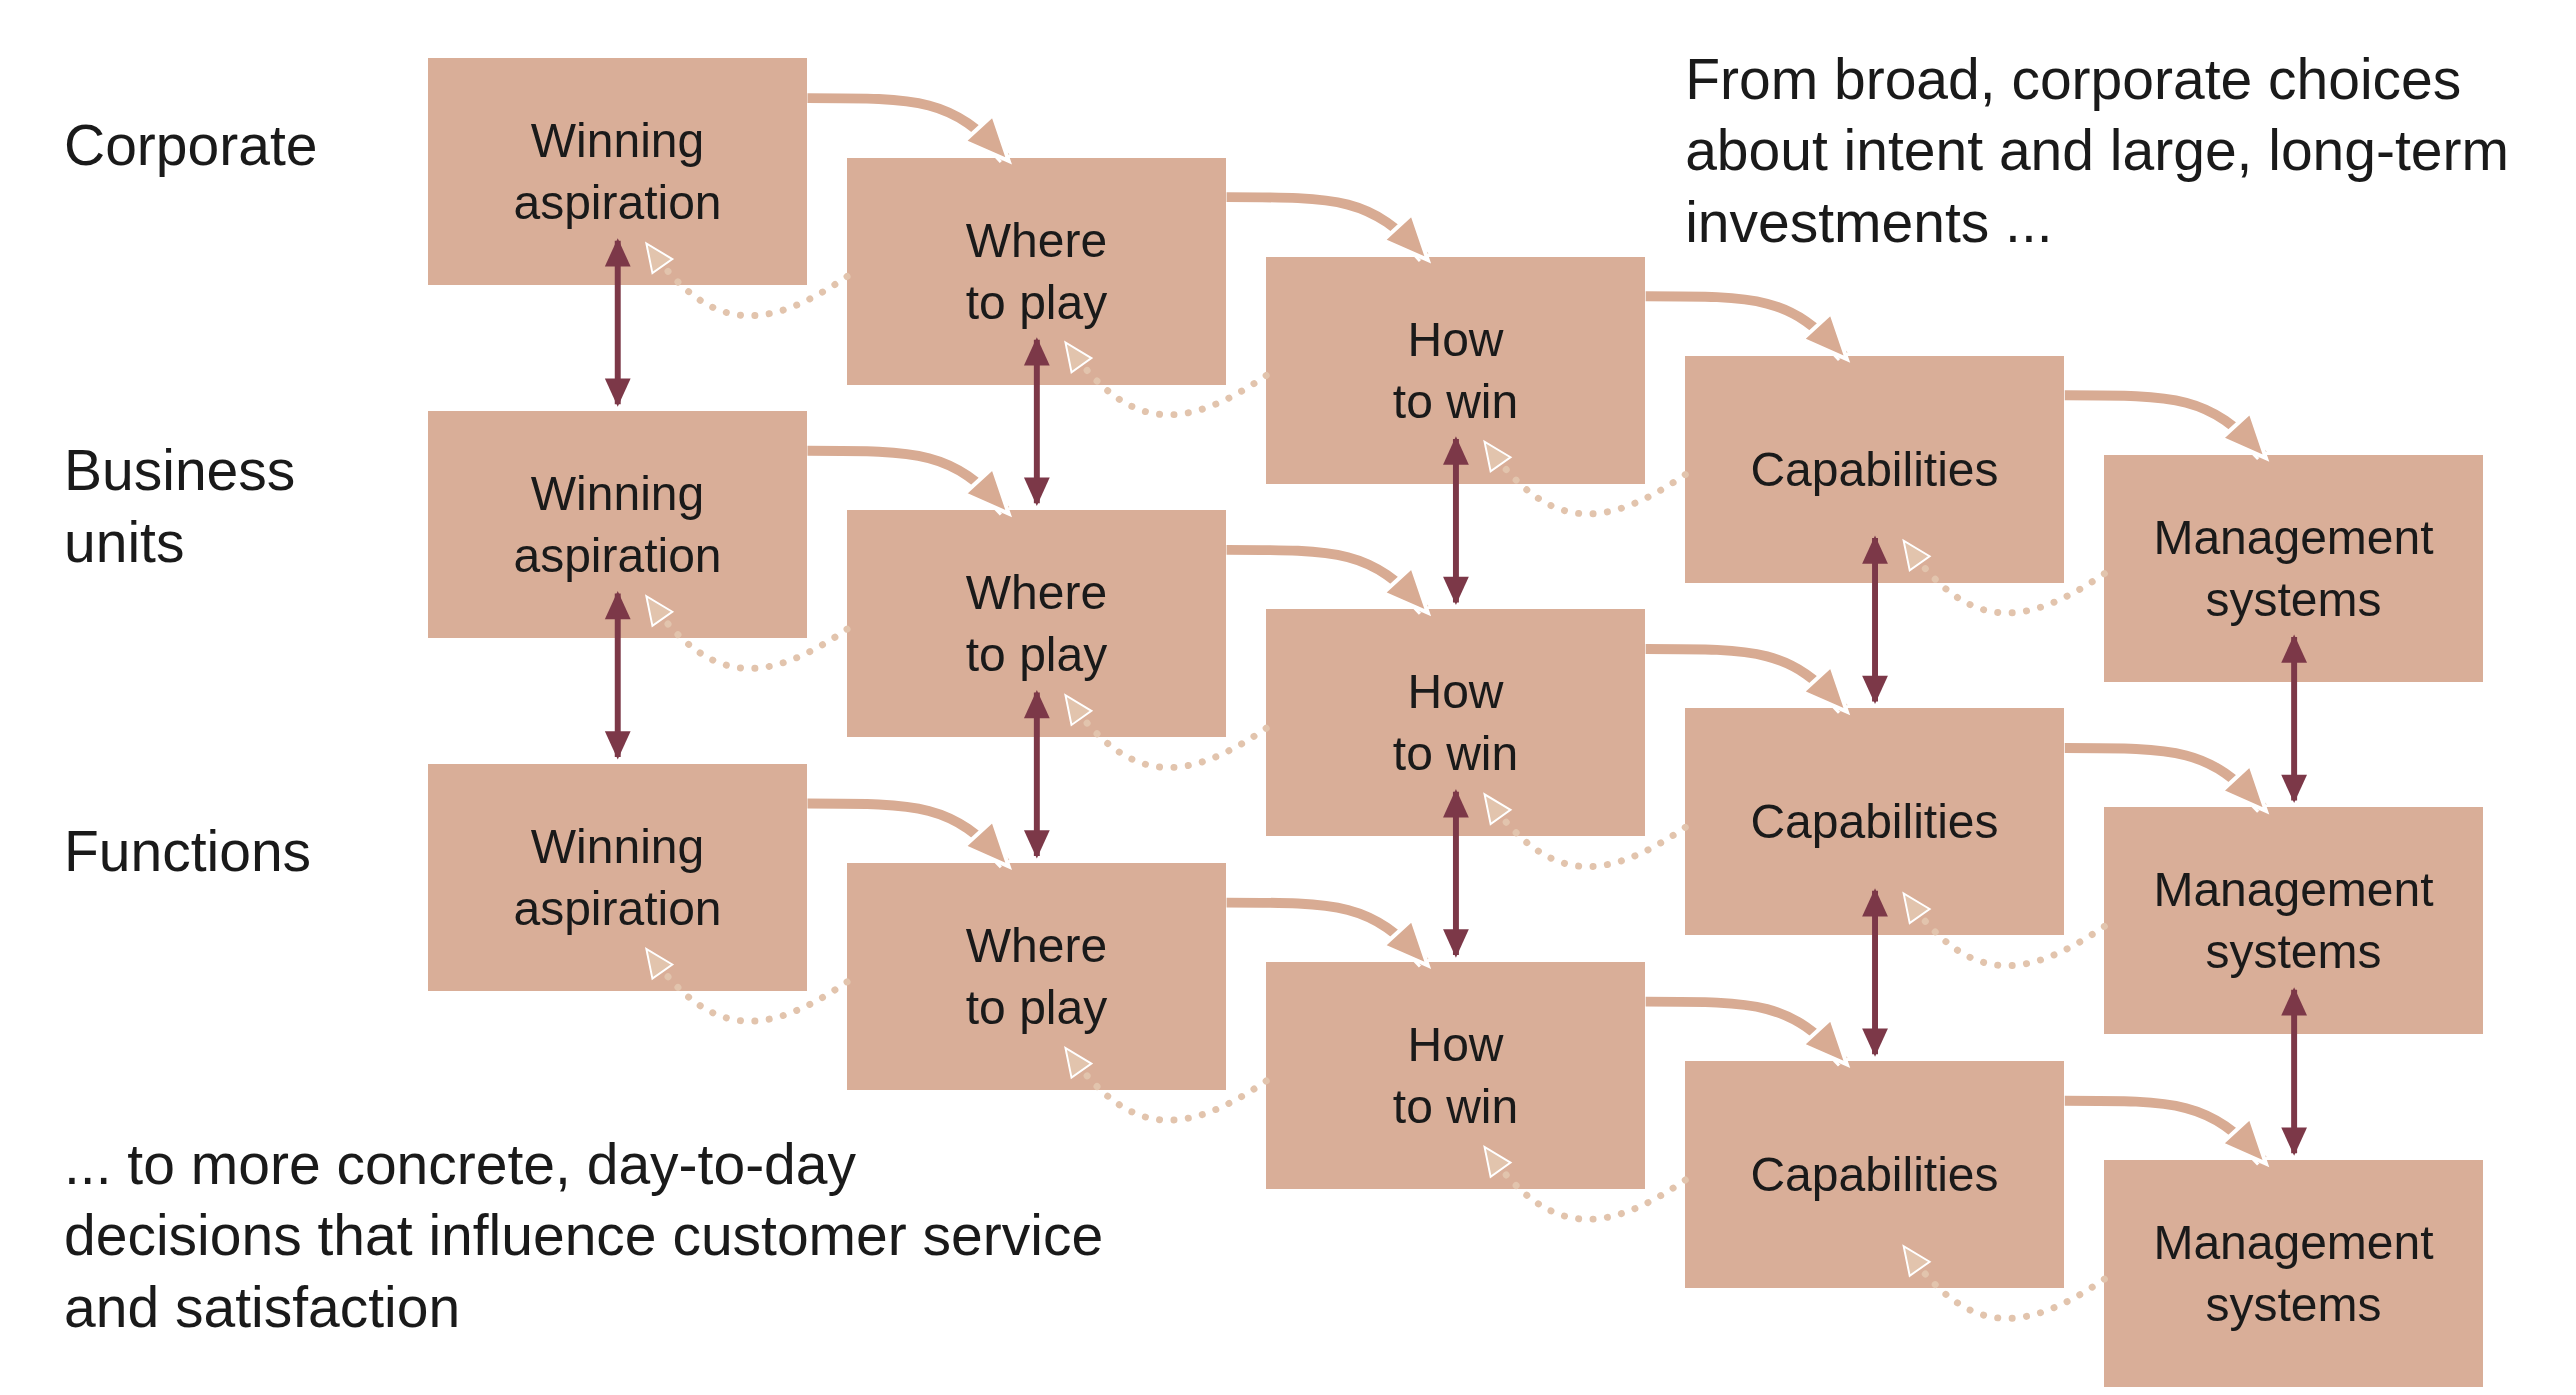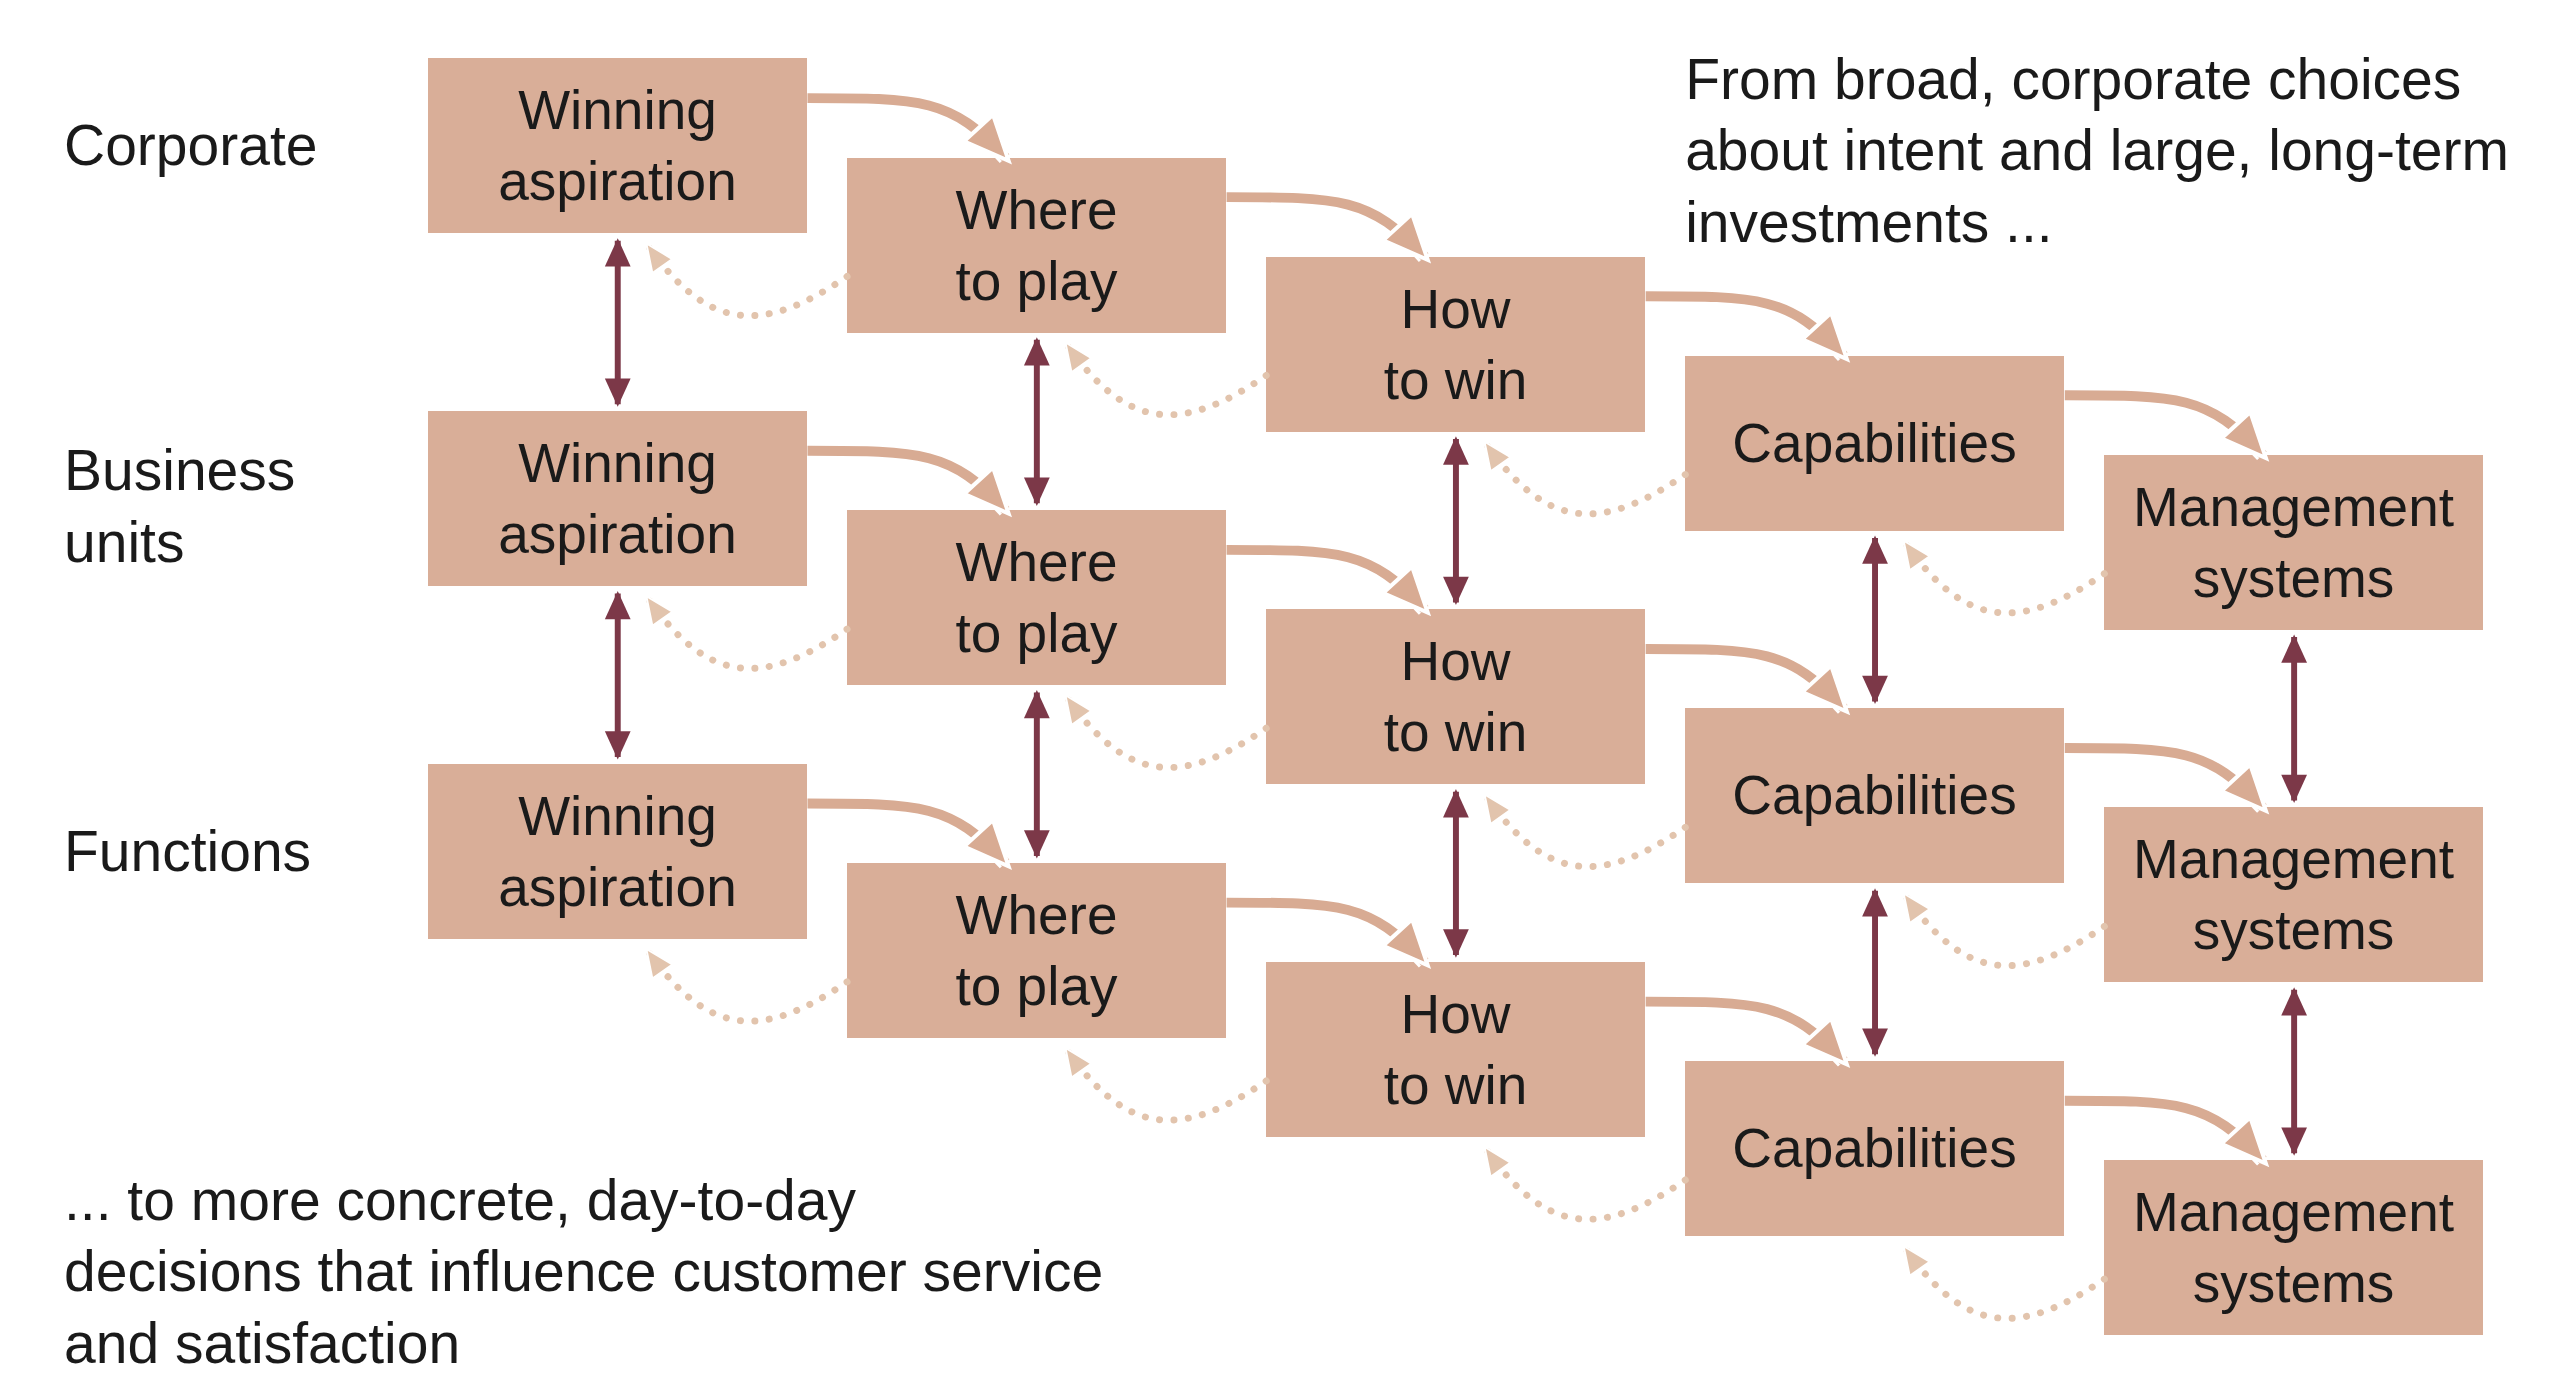--- a/index.html
+++ b/index.html
@@ -12,39 +12,39 @@
   }
   html,body{margin:0;padding:0;}
   body{
     width:2576px;height:1396px;position:relative;overflow:hidden;
     background:var(--bg);
     font-family:"Liberation Sans", sans-serif;
     color:var(--ink);
   }
   .stage{position:absolute;left:0;top:0;width:2576px;height:1396px;}
   .box{
-    position:absolute;width:379px;height:175px;
+    position:absolute;width:379px;height:227px;
     background:var(--box-fill);
     display:flex;align-items:center;justify-content:center;
     text-align:center;white-space:pre-line;
-    font-size:55px;line-height:1.28;color:var(--ink);
+    font-size:48px;line-height:1.28;color:var(--ink);
     z-index:1;
   }
   .row-label{
     position:absolute;left:64px;width:367px;height:175px;
     display:flex;align-items:center;
     font-size:57px;line-height:1.26;white-space:pre-line;
     color:var(--ink);z-index:1;
   }
   .note{
     position:absolute;font-size:57px;line-height:1.25;
     white-space:pre-line;color:var(--ink);z-index:1;
   }
   .note-top-right{top:44px;right:67px;text-align:left;}
-  .note-bottom-left{left:64px;top:1129px;text-align:left;margin-top:36px;}
+  .note-bottom-left{left:64px;top:1129px;text-align:left;}
   #arrows{position:absolute;left:0;top:0;z-index:3;pointer-events:none;}
   .arrow-casing{fill:none;stroke:#ffffff;stroke-width:16;}
   .arrow-forward{fill:none;stroke:var(--fwd);stroke-width:10;}
   .arrow-feedback{fill:none;stroke:var(--fb);stroke-width:7;
     stroke-dasharray:0.1 14.5;stroke-linecap:round;}
   .arrow-align{fill:none;stroke:var(--align);stroke-width:6;}
 </style>
 </head>
 <body>
 

